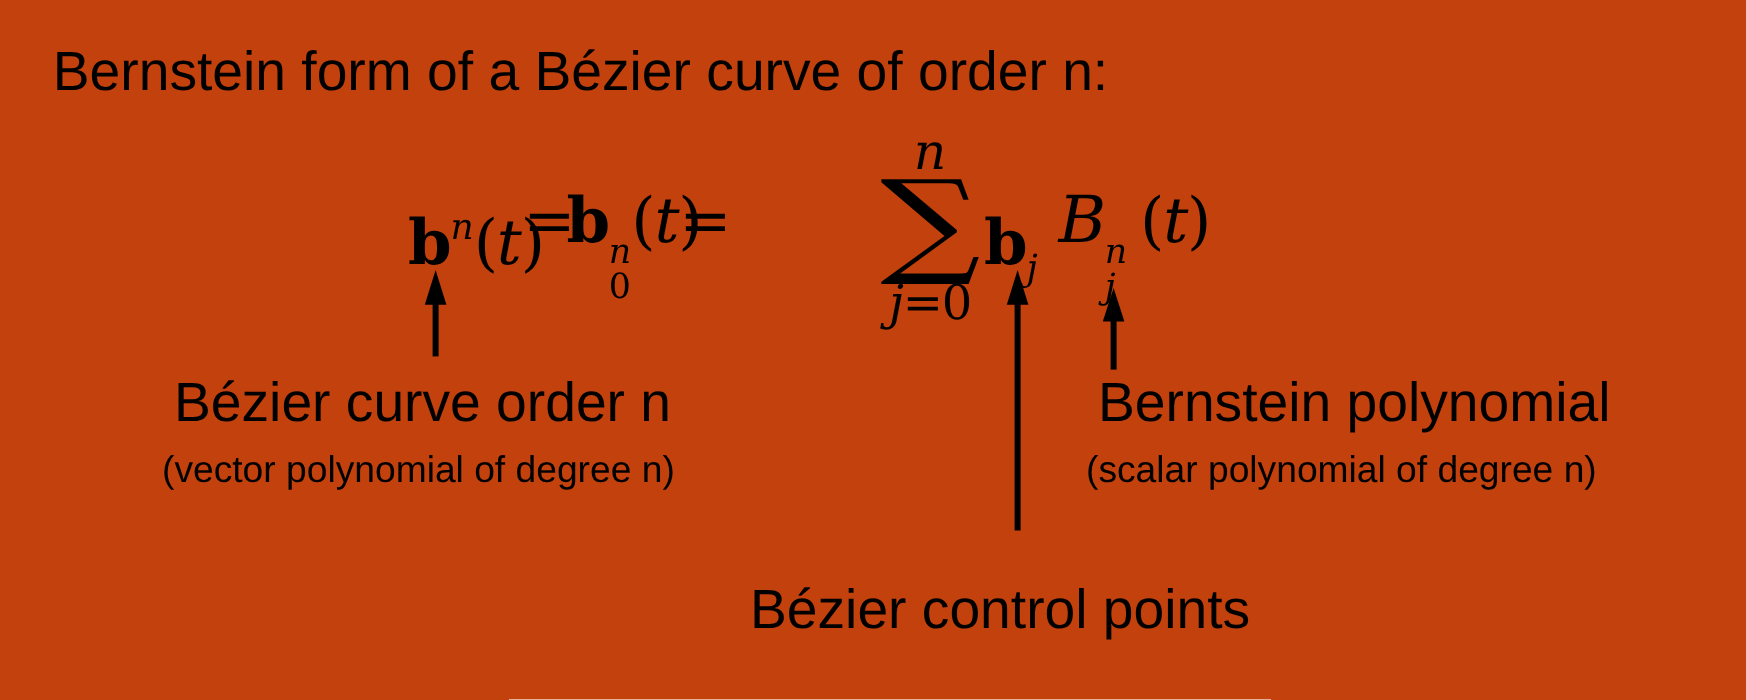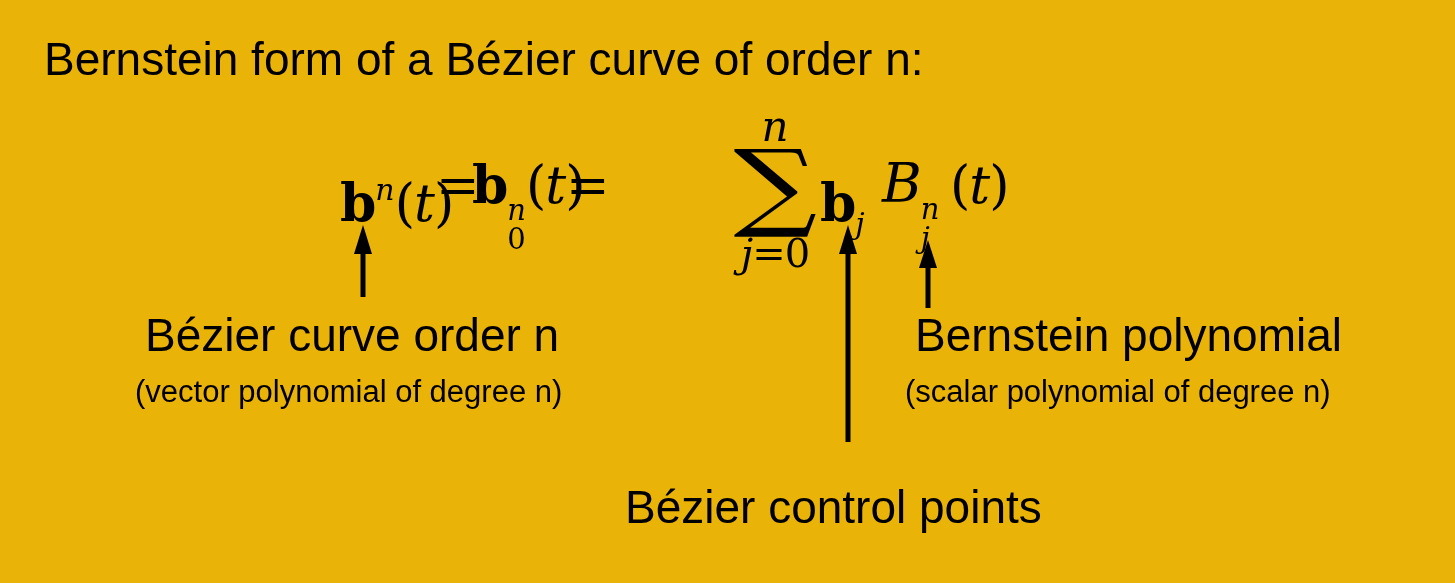--- a/index.html
+++ b/index.html
@@ -1,20 +1,20 @@
 <!DOCTYPE html>
 <html><head>
 <meta charset="utf-8">
 <style>
   html, body { margin: 0; padding: 0; background: #ffffff; }
   .canvas {
     position: relative;
     width: 1455px;
     height: 583px;
-    background: #eab308;
+    background: #c2410c;
     overflow: hidden;
     color: #000000;
     font-family: "Liberation Sans", sans-serif;
   }
 
   
   .slide-title {
     position: absolute;
     left: 44px;
     top: 34px;

